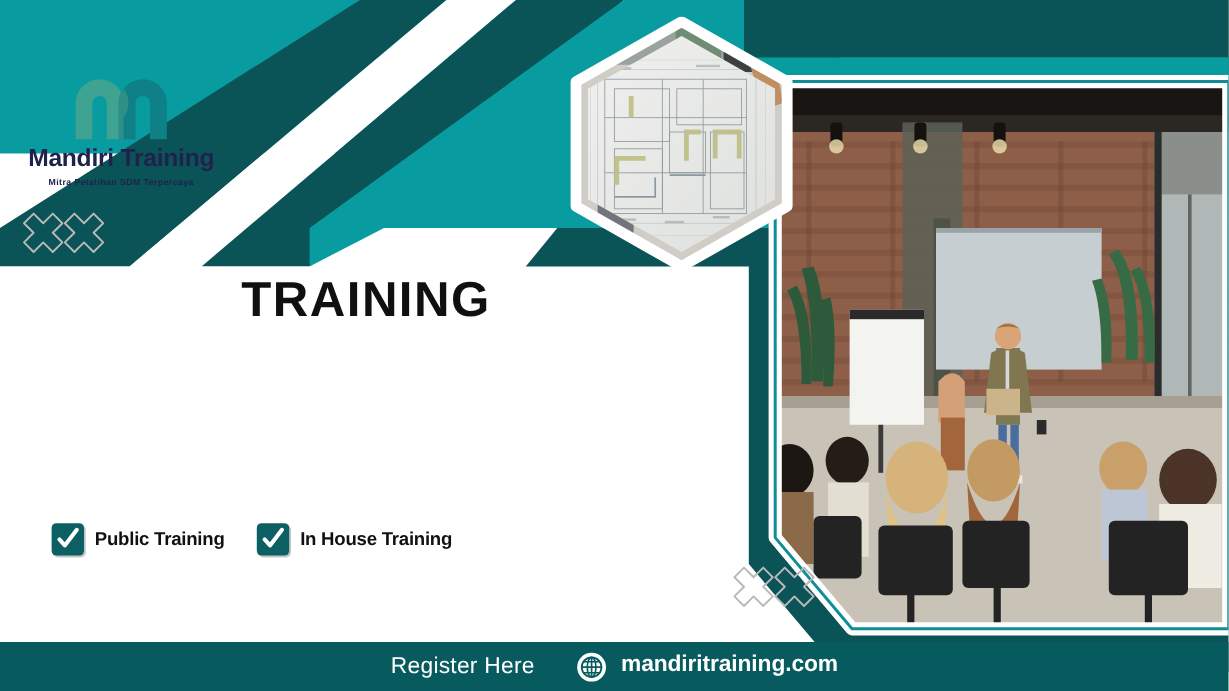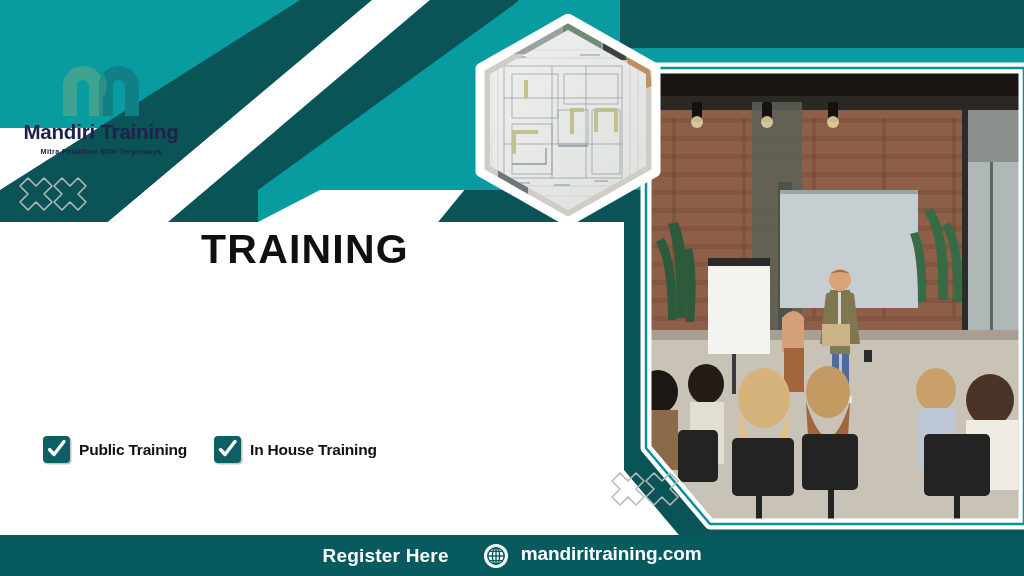--- a/index.html
+++ b/index.html
@@ -69,21 +69,21 @@
     letter-spacing:-.2px; white-space:nowrap;
   }
 
   
   #footer {
     position:absolute; left:0; bottom:0; width:1024px; height:41px;
     background:#075a5e; z-index:7;
     display:flex; align-items:center; justify-content:center; gap:34px;
   }
   #footer .register {
-    font-size:19px; font-weight:bold; color:#ffffff; letter-spacing:.2px;
+    font-size:19px; font-weight:normal; color:#ffffff; letter-spacing:.2px;
   }
   #footer .site {
     display:flex; align-items:flex-start; gap:12px;
   }
   #footer .url {
     font-size:19px; font-weight:bold; color:#ffffff; letter-spacing:-.1px;
   }
 
   
   #hexphoto {

